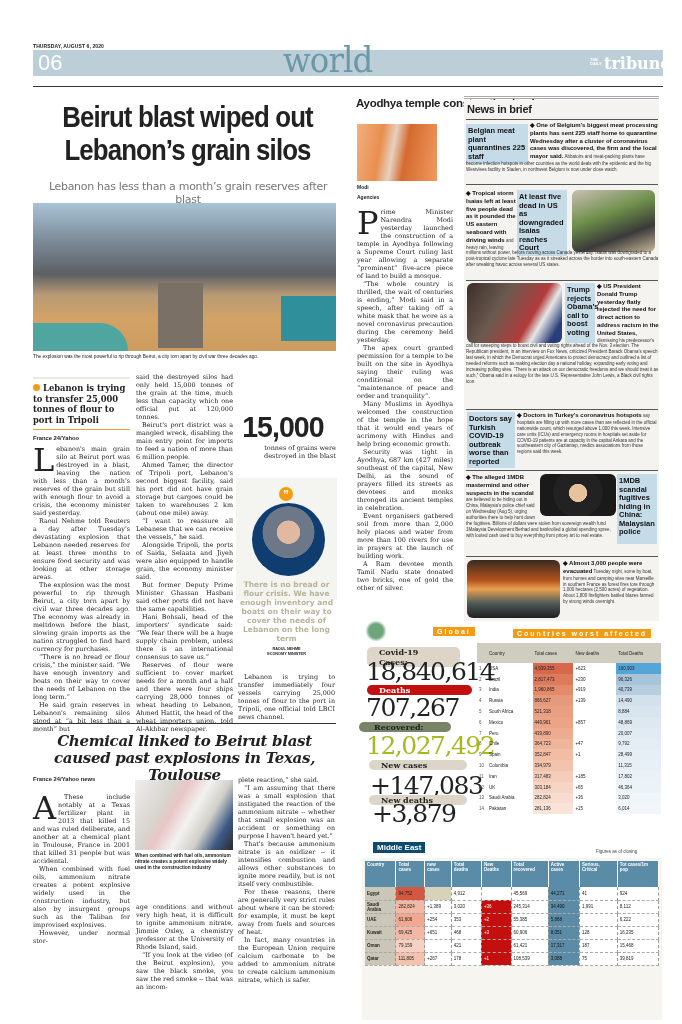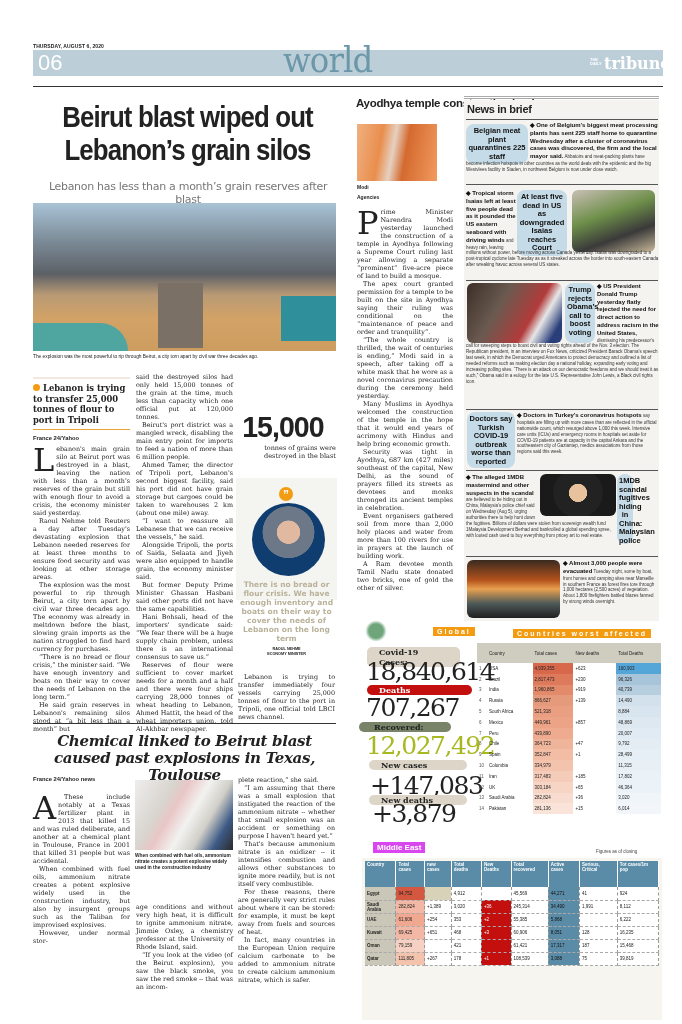--- a/index.html
+++ b/index.html
@@ -41,21 +41,21 @@
 
 .ayo-title{left:356px;top:97px;font:bold 11.5px/12px "Liberation Sans",sans-serif;letter-spacing:-.3px}
 .ayo-photo{left:357px;top:124px;width:80px;height:57px;background:linear-gradient(100deg,#f0b080 0%,#e98e4d 30%,#e6d0c0 45%,#d46a2f 60%,#f29a60 100%)}
 .ayo-lab{left:357px;top:184px;font:bold 5px "Liberation Sans",sans-serif}
 .ayo-ag{left:357px;top:194px;font:bold 5px "Liberation Sans",sans-serif}
 
 .nib{left:464px;top:100px;width:195px;height:521px;background:#f4f3ef}
 .nibtop{left:464px;top:96px;width:195px;height:3px;border-top:1px solid #aaa;border-bottom:1px solid #aaa}
 .nib-title{left:467px;top:103px;font:bold 11px "Liberation Sans",sans-serif;letter-spacing:-.3px}
 .nib-rule{left:466px;top:119px;width:192px;height:1px;background:#555}
-.tag{background:#c5dbe7;border-radius:8px;text-align:center;font:bold 7.5px/8.5px "Liberation Sans",sans-serif;color:#111;padding:3px 2px}
+.tag{background:#c5dbe7;border-radius:0;font:bold 7.5px/8.5px "Liberation Sans",sans-serif;color:#111;padding:3px 2px}
 .brief{font:4.5px/5.9px "Liberation Sans",sans-serif;color:#333}
 .brief-lead{font:bold 6px/7.8px "Liberation Sans",sans-serif;color:#111}
 .bimg{position:absolute}
 .sep{position:absolute;left:466px;width:192px;height:1px;background:#555}
 .glob{left:433px;top:627px;background:#f39c12;color:#fff;font:bold 7px "Liberation Sans",sans-serif;letter-spacing:2px;padding:1px 4px}
 .worst{left:513px;top:629px;background:#f39c12;color:#fff;font:bold 7px "Liberation Sans",sans-serif;letter-spacing:2px;padding:1px 4px}
 .pill{background:#ddd6c8;border-radius:5px;font:bold 8px/10px "DejaVu Serif",serif;padding:0 12px;color:#222}
 .pill.red{background:#c40f0f;color:#fff}
 .pill.green{background:#788368;color:#222}
 .bignum{font:25px "DejaVu Serif",serif;letter-spacing:-1.5px;line-height:25px}
@@ -152,22 +152,22 @@
   <p>In fact, many countries in the European Union require calcium carbonate to be added to ammonium nitrate to create calcium ammonium nitrate, which is safer.</p>
 </div>
 
 <div class="abs ayo-title">Ayodhya temple construction begins</div>
 <div class="abs ayo-photo"></div>
 <div class="abs ayo-lab">Modi</div>
 <div class="abs ayo-ag">Agencies</div>
 <div class="abs col" style="left:357px;top:208px;width:96px">
   <span class="drop">P</span>
   <p style="text-indent:0">rime Minister Narendra Modi yesterday launched the construction of a temple in Ayodhya following a Supreme Court ruling last year allowing a separate “prominent” five-acre piece of land to build a mosque.</p>
+  <p>“The whole country is thrilled, the wait of centuries is ending,” Modi said in a speech, after taking off a white mask that he wore as a novel coronavirus precaution during the ceremony held yesterday.</p>
   <p>The apex court granted permission for a temple to be built on the site in Ayodhya saying their ruling was conditional on the “maintenance of peace and order and tranquility”.</p>
-  <p>“The whole country is thrilled, the wait of centuries is ending,” Modi said in a speech, after taking off a white mask that he wore as a novel coronavirus precaution during the ceremony held yesterday.</p>
   <p>Many Muslims in Ayodhya welcomed the construction of the temple in the hope that it would end years of acrimony with Hindus and help bring economic growth.</p>
   <p>Security was tight in Ayodhya, 687 km (427 miles) southeast of the capital, New Delhi, as the sound of prayers filled its streets as devotees and monks thronged its ancient temples in celebration.</p>
   <p>Event organisers gathered soil from more than 2,000 holy places and water from more than 100 rivers for use in prayers at the launch of building work.</p>
   <p>A Ram devotee month Tamil Nadu state donated two bricks, one of gold the other of silver.</p>
 </div>
 
 <div class="abs nibtop"></div>
 <div class="abs nib"></div>
 <div class="abs nib-title">News in brief</div>
 <div class="abs nib-rule"></div>
@@ -200,21 +200,21 @@
 
 <div class="abs tag" style="left:467px;top:412px;width:48px;height:56px">Doctors say Turkish COVID-19 outbreak worse than reported</div>
 <div class="abs brief" style="left:466px;top:412px;width:193px">
   <div style="float:left;width:51px;height:56px"></div>
   <span class="brief-lead">◆ <span>Doctors in Turkey’s coronavirus hotspots</span></span>
   <span>say hospitals are filling up with more cases than are reflected in the official nationwide count, which resurged above 1,000 this week. Intensive care units (ICUs) and emergency rooms in hospitals set aside for COVID-19 patients are at capacity in the capital Ankara and the southeastern city of Gaziantep, medics associations from those regions said this week.</span>
 </div>
 <div class="sep" style="top:470px"></div>
 
 <div class="bimg" style="left:540px;top:474px;width:76px;height:42px;background:radial-gradient(circle at 50% 45%,#e8c29d 0 20%,#222 21% 55%,#1a1a1a 56%);border-radius:6px"></div>
-<div class="abs tag" style="left:617px;top:474px;width:16px;height:70px">1MDB scandal fugitives hiding in China: Malaysian police</div>
+<div class="abs tag" style="left:617px;top:474px;width:40px;height:70px">1MDB scandal fugitives hiding in China: Malaysian police</div>
 <div class="abs brief" style="left:466px;top:474px;width:150px">
   <div style="float:right;width:76px;height:44px"></div>
   <span class="brief-lead">◆ <span>The alleged 1MDB mastermind and other suspects in the scandal</span></span>
   <span>are believed to be hiding out in China, Malaysia’s police chief said on Wednesday (Aug 5), urging authorities there to help hunt down the fugitives. Billions of dollars were stolen from sovereign wealth fund 1Malaysia Development Berhad and bankrolled a global spending spree, with looted cash used to buy everything from pricey art to real estate.</span>
 </div>
 <div class="sep" style="top:556px"></div>
 
 <div class="bimg" style="left:467px;top:560px;width:93px;height:58px;background:linear-gradient(180deg,#3a2a20 0%,#b4531c 35%,#e8a050 50%,#4d5a58 75%,#202020 100%);border-radius:6px"></div>
 <div class="abs brief" style="left:563px;top:560px;width:95px">
   <span class="brief-lead">◆ <span>Almost 3,000 people were evacuated</span></span>
@@ -342,21 +342,21 @@
         <td class="num">14</td>
         <td>Pakistan</td>
         <td style="background: rgb(250, 227, 217);">281,136</td>
         <td>+15</td>
         <td style="background: rgb(242, 246, 250);">6,014</td>
       </tr>
     </tbody>
 </table>
 
 <div class="abs mebox"></div>
-<div class="abs" style="left:373px;top:842px;background:#d946ef;color:#fff;font:bold 8px 'Liberation Sans',sans-serif;padding:1px 4px">Middle East</div>
+<div class="abs" style="left:373px;top:842px;background:#0c4a6e;color:#fff;font:bold 8px 'Liberation Sans',sans-serif;padding:1px 4px">Middle East</div>
 <div class="abs" style="left:596px;top:849px;font:4.5px 'Liberation Sans',sans-serif;color:#444">Figures as of closing</div>
 <table class="abs met">
   <thead>
       <tr id="me-head">
         <th>Country</th>
         <th>Total cases</th>
         <th>new cases</th>
         <th>Total deaths</th>
         <th>New Deaths</th>
         <th>Total recovered</th>

